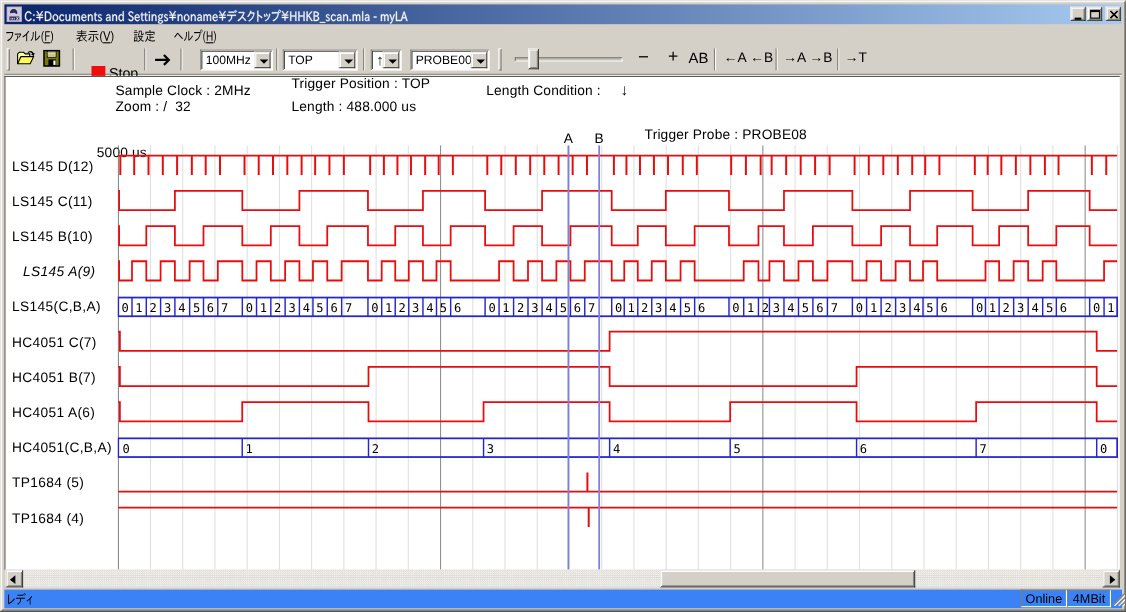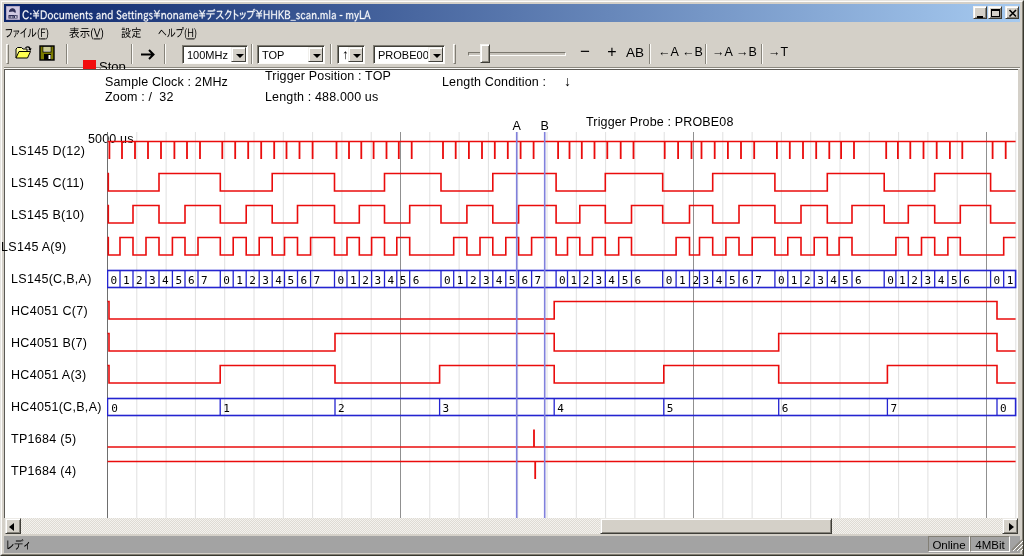--- a/index.html
+++ b/index.html
@@ -60,21 +60,21 @@
   .sbtn{top:0;width:16px;height:16px;background:#d4d0c8;
     border:1px solid;border-color:#eceae6 #3f3e38 #3f3e38 #eceae6;
     box-shadow:inset 1px 1px 0 #fff, inset -1px -1px 0 #87847c;}
   .sbtn .ar{position:absolute;top:4px;width:0;height:0;border:4px solid transparent;}
   #sb-left .ar{left:3px;border-right:5px solid #000;border-left:none;}
   #sb-right .ar{left:6px;border-left:5px solid #000;border-right:none;}
   #sb-thumb{top:0;height:16px;background:#d4d0c8;
     border:1px solid;border-color:#eceae6 #3f3e38 #3f3e38 #eceae6;
     box-shadow:inset 1px 1px 0 #fff, inset -1px -1px 0 #87847c;}
   
-  #statusbar{left:4px;top:536px;width:1016px;height:17px;background:#a3a3a3;}
+  #statusbar{left:4px;top:536px;width:1016px;height:17px;background:#3b82f6;}
   #status-ready{left:2px;top:1px;}
   .spanel{top:0px;height:16px;border:1px solid;border-color:#827f76 #fcfbf9 #fcfbf9 #827f76;
     color:#000;font-size:11.5px;text-align:center;padding-top:1.5px;}
   #resize-grip{left:1006px;top:2px;width:13px;height:13px;}
 </style>
 </head>
 <body>
 
 <div id="win">
   <div class="abs" id="frame-outer"></div>
@@ -232,25 +232,25 @@
   <span class="abs info-text" style="left:265px;top:90px;">Length : 488.000 us</span>
   <span class="abs info-text" style="left:88px;top:112px;margin-top:20px;">5000 us</span>
 
   <span class="abs cursor-label" style="left:506.7px;top:119px;">A</span>
   <span class="abs cursor-label" style="left:534.7px;top:119px;">B</span>
 
   <div id="row-labels">
       <div class="abs row-label" style="left: 11px; top: 144px;">LS145 D(12)</div>
       <div class="abs row-label" style="left: 11px; top: 176px;">LS145 C(11)</div>
       <div class="abs row-label" style="left: 11px; top: 208px;">LS145 B(10)</div>
-      <div class="abs row-label" style="left: 1px; top: 240px;">LS145 A(9)</div>
+      <div class="abs row-label" style="left: 21px; top: 240px; font-style: italic;">LS145 A(9)</div>
       <div class="abs row-label" style="left: 11px; top: 272px;">LS145(C,B,A)</div>
       <div class="abs row-label" style="left: 11px; top: 304px;">HC4051 C(7)</div>
       <div class="abs row-label" style="left: 11px; top: 336px;">HC4051 B(7)</div>
-      <div class="abs row-label" style="left: 11px; top: 368px;">HC4051 A(3)</div>
+      <div class="abs row-label" style="left: 11px; top: 368px;">HC4051 A(6)</div>
       <div class="abs row-label" style="left: 11px; top: 400px;">HC4051(C,B,A)</div>
       <div class="abs row-label" style="left: 11px; top: 432px;">TP1684 (5)</div>
       <div class="abs row-label" style="left: 11px; top: 464px;">TP1684 (4)</div>
     </div>
 
   <svg class="abs" id="plot" style="left:107px;top:132px;" width="910" height="386" viewBox="0 0 910 386">
       <line x1="0.5" y1="0" x2="0.5" y2="386" stroke="#6e6e6e" stroke-width="1"></line>
       <line x1="29.8" y1="0" x2="29.8" y2="386" stroke="#e0e0e0" stroke-width="1"></line>
       <line x1="59.1" y1="0" x2="59.1" y2="386" stroke="#e0e0e0" stroke-width="1"></line>
       <line x1="88.4" y1="0" x2="88.4" y2="386" stroke="#e0e0e0" stroke-width="1"></line>

